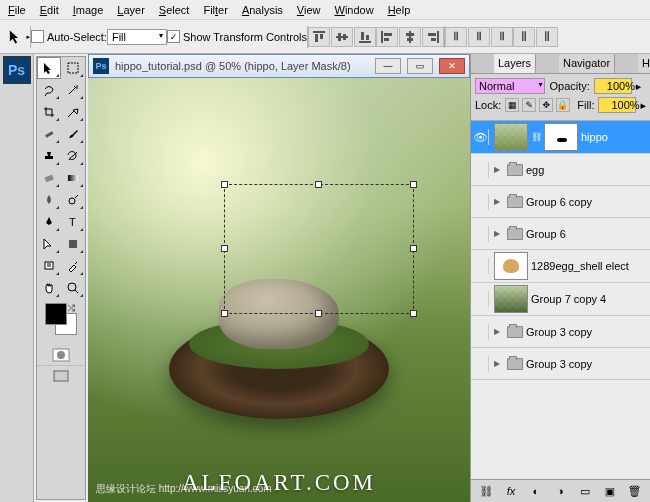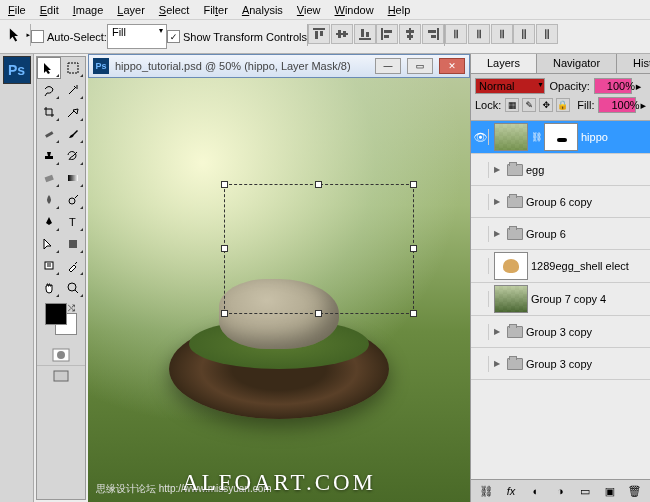--- a/index.html
+++ b/index.html
@@ -2,21 +2,21 @@
 <html><head>
 <meta charset="utf-8">
 <style>
 * { margin: 0; padding: 0; box-sizing: border-box; font-family: "Segoe UI", Tahoma, sans-serif; font-size: 11px; }
 body { background: #ededed; width: 650px; height: 502px; overflow: hidden; position: relative; }
 
 .menubar { background: #ededed; padding: 2px 8px; display: flex; gap: 14px; border-bottom: 1px solid #d0d0d0; height: 20px; align-items: center; }
 .menubar span { cursor: default; }
 .menubar span u { text-decoration: underline; }
 
-.optbar { background: #ededed; padding: 4px 8px; display: flex; border-bottom: 1px solid #b0b0b0; height: 34px; }
+.optbar { background: #ededed; padding: 4px 8px; display: flex; align-items: center; border-bottom: 1px solid #b0b0b0; height: 34px; }
 .move-icon { width: 22px; height: 22px; display:flex; align-items:center; justify-content:center; }
 .dropdown-arrow { font-size: 7px; margin-left:2px; }
 .checkbox { width:13px; height:13px; border:1px solid #888; background:#fff; display:inline-flex; align-items:center; justify-content:center; font-size:9px; }
 .combo { border:1px solid #999; background:#fff; padding:1px 16px 1px 4px; position:relative; width:60px; }
 .combo::after { content:"▾"; position:absolute; right:3px; font-size:8px; }
 .vsep { width:1px; height:22px; background:#b0b0b0; }
 .align-btns { display:flex; gap:1px; }
 .align-btn { width:22px; height:20px; border:1px solid #b8b8b8; background:#e0e0e0; display:flex; align-items:center; justify-content:center; }
 
 .workspace { display:flex; height: calc(502px - 54px); }
@@ -55,27 +55,27 @@
 .watermark { position:absolute; bottom:6px; left:0; right:0; text-align:center; color:#fff; font-family: Georgia, serif; font-size:23px; letter-spacing:3px; text-shadow:0 1px 3px rgba(0,0,0,0.6); }
 .watermark-cn { position:absolute; bottom:6px; left:8px; color:#e0e0e0; font-size:10px; }
 .sel-box { position:absolute; border:1px dashed #333; left:136px; top:106px; width:190px; height:130px; }
 .handle { position:absolute; width:7px; height:7px; background:#fff; border:1px solid #333; }
 .h-tl{top:-4px;left:-4px}.h-tm{top:-4px;left:calc(50% - 4px)}.h-tr{top:-4px;right:-4px}
 .h-ml{top:calc(50% - 4px);left:-4px}.h-mr{top:calc(50% - 4px);right:-4px}
 .h-bl{bottom:-4px;left:-4px}.h-bm{bottom:-4px;left:calc(50% - 4px)}.h-br{bottom:-4px;right:-4px}
 
 .panels { width:180px; background:#d6d6d6; border-left:1px solid #999; display:flex; flex-direction:column; }
 .panel-tabs { display:flex; background:#c8c8c8; border-bottom:1px solid #999; height:20px; }
-.ptab { padding:3px 16px; border-right:1px solid #999; background:#d6d6d6; }
+.ptab { padding:3px 4px; border-right:1px solid #999; background:#d6d6d6;margin-left:23px; }
 .ptab.active { background:#ececec; }
 .panel-top { padding:4px; border-bottom:1px solid #aaa; }
 .row { display:flex; align-items:center; gap:4px; margin-bottom:3px; }
-.mini-combo { border:1px solid #999; background:#b91c1c; padding:1px 30px 1px 3px; position:relative; flex:0 0 60px; }
+.mini-combo { border:1px solid #999; background:#f0abfc; padding:1px 30px 1px 3px; position:relative; flex:0 0 60px; }
 .mini-combo::after { content:"▾"; position:absolute; right:2px; font-size:8px; }
-.pct { border:1px solid #999; background:#ec4899; padding:1px 12px; width:38px; text-align:right; }
+.pct { border:1px solid #999; background:#fde047; padding:1px 12px; width:38px; text-align:right; }
 .lock-icons { display:flex; gap:3px; }
 .lock-i { width:14px; height:14px; border:1px solid #aaa; display:flex; align-items:center; justify-content:center; font-size:9px; }
 
 .layer-list { flex:1; overflow-y:auto; background:#ececec; }
 .layer { display:flex; align-items:center; border-bottom:1px solid #ccc; min-height:32px; padding:2px; gap:3px; }
 .layer.sel { background:#3399ff; color:#fff; }
 .eye { width:16px; height:16px; display:flex; align-items:center; justify-content:center; border-right:1px solid #ccc; margin-right:2px; }
 .thumb { width:34px; height:28px; border:1px solid #888; background:#fff; display:flex; align-items:center; justify-content:center; font-size:8px; overflow:hidden; }
 .thumb.checker { background: repeating-conic-gradient(#ccc 0 25%, #fff 0 50%) 0 0/8px 8px; }
 .thumb.mask { background:#fff; position:relative; }

